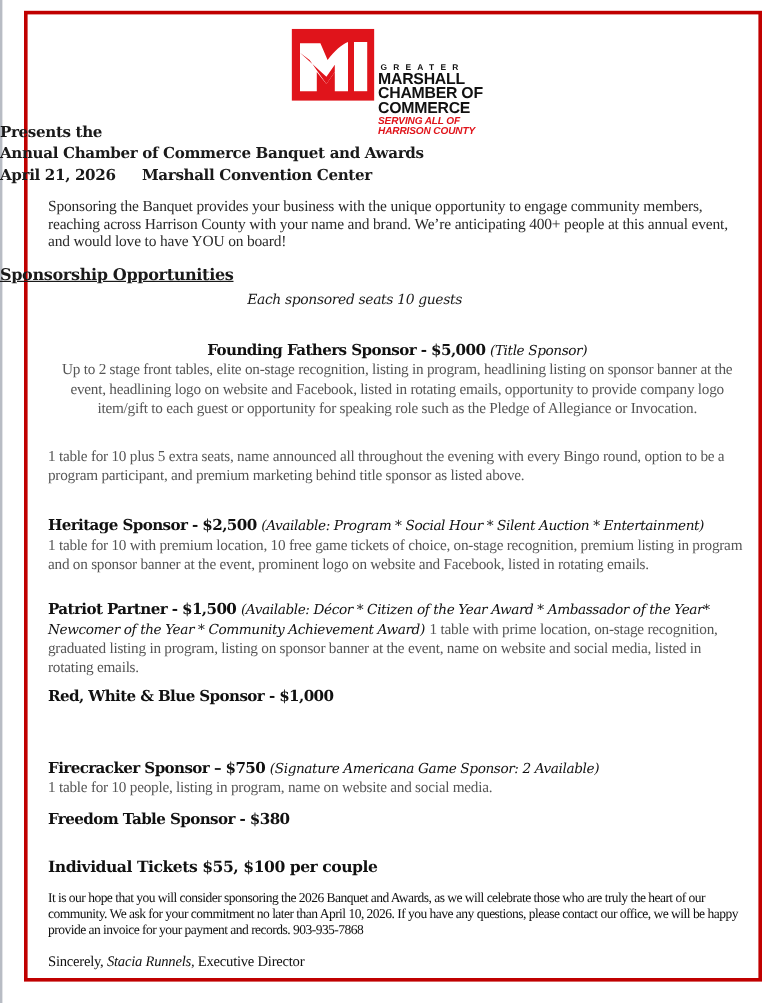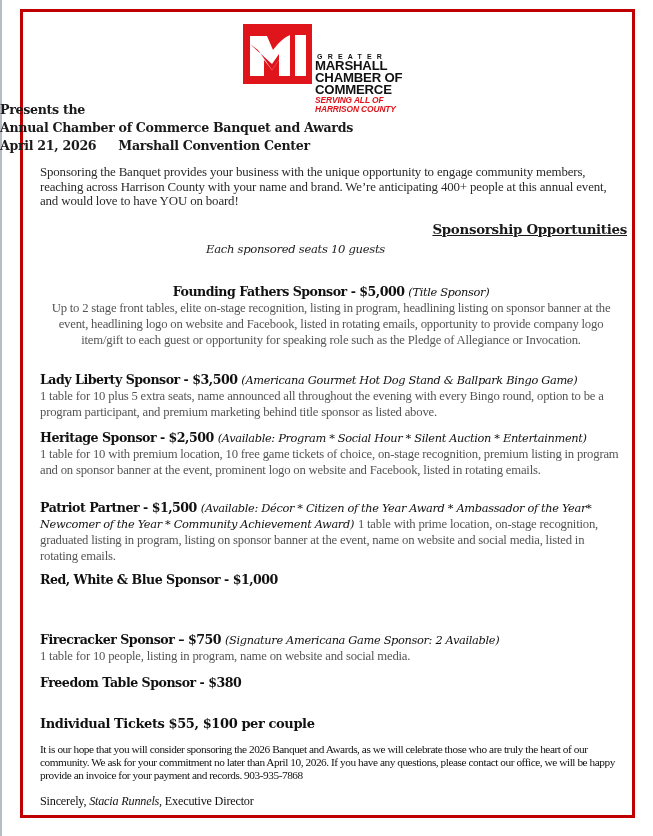--- a/index.html
+++ b/index.html
@@ -15,21 +15,21 @@
     .logo-tag { font-size: 8.4px; font-style: italic; color: #e0141b; line-height: 8.6px; letter-spacing: -0.1px; }
 
     .heading { position: absolute; left: 0; width: 653px; font-family: "DejaVu Serif", serif; font-weight: bold; font-size: 12.6px; letter-spacing: -0.3px; }
     .h1 { top: 102px; }
     .h2 { top: 120px; }
     .h3 { top: 138px; word-spacing: 0; }
     .h3 .gap { display: inline-block; width: 22px; }
 
     .intro { position: absolute; left: 40px; width: 580px; top: 165px; font-family: "Liberation Serif", serif; font-size: 12.9px; line-height: 14.6px; color: #2a2a2a; letter-spacing: -0.15px; }
 
-    .section-title { position: absolute; left: 0; width: 627px; top: 221px; text-align: right; font-weight: bold; font-size: 13.4px; text-decoration: underline; letter-spacing: -0.3px; }
+    .section-title { position: absolute; left: 0; width: 627px; top: 221px; text-align: left; font-weight: bold; font-size: 13.4px; text-decoration: underline; letter-spacing: -0.3px; }
     .section-sub { position: absolute; left: 0; width: 591px; top: 242px; text-align: center; font-style: italic; font-size: 11.6px; letter-spacing: -0.3px; }
 
     .sponsor { position: absolute; left: 40px; width: 582px; }
     .sp-title { font-family: "DejaVu Serif", serif; font-weight: bold; font-size: 12.6px; letter-spacing: -0.5px; line-height: 16px; color: #111; }
     .sp-note { font-weight: normal; font-style: italic; font-size: 11.4px; letter-spacing: -0.35px; }
     .sp-desc { font-family: "Liberation Serif", serif; font-size: 12.7px; line-height: 16px; color: #555555; letter-spacing: -0.2px; }
     .sp-inline-desc { font-family: "Liberation Serif", serif; font-weight: normal; font-size: 12.7px; color: #555555; letter-spacing: -0.2px; }
 
     .s1 { top: 284px; text-align: center; }
     .s2 { top: 372px; }
@@ -83,25 +83,20 @@
 <div class="sponsor s1">
   <div class="sp-title">
     <span>Founding Fathers Sponsor</span>
     <span>- $5,000</span>
     <span class="sp-note">(Title Sponsor)</span>
   </div>
   <div class="sp-desc">Up to 2 stage front tables, elite on-stage recognition, listing in program, headlining listing on sponsor banner at the event, headlining logo on website and Facebook, listed in rotating emails, opportunity to provide company logo item/gift to each guest or opportunity for speaking role such as the Pledge of Allegiance or Invocation.</div>
 </div>
 
 <div class="sponsor s2">
-  <div class="sp-title">
-    <span>Lady Liberty Sponsor</span>
-    <span>- $3,500</span>
-    <span class="sp-note">(Americana Gourmet Hot Dog Stand &amp; Ballpark Bingo Game)</span>
-  </div>
   <div class="sp-desc">1 table for 10 plus 5 extra seats, name announced all throughout the evening with every Bingo round, option to be a program participant,  and premium marketing behind title sponsor as listed above.</div>
 </div>
 
 <div class="sponsor s3">
   <div class="sp-title">
     <span>Heritage Sponsor</span>
     <span>- $2,500</span>
     <span class="sp-note">(Available:  Program * Social Hour * Silent Auction *  Entertainment)</span>
   </div>
   <div class="sp-desc">1 table for 10 with premium location, 10 free game tickets of choice, on-stage recognition, premium listing in program and on sponsor banner at the event, prominent logo on website and Facebook, listed in rotating emails.</div>

